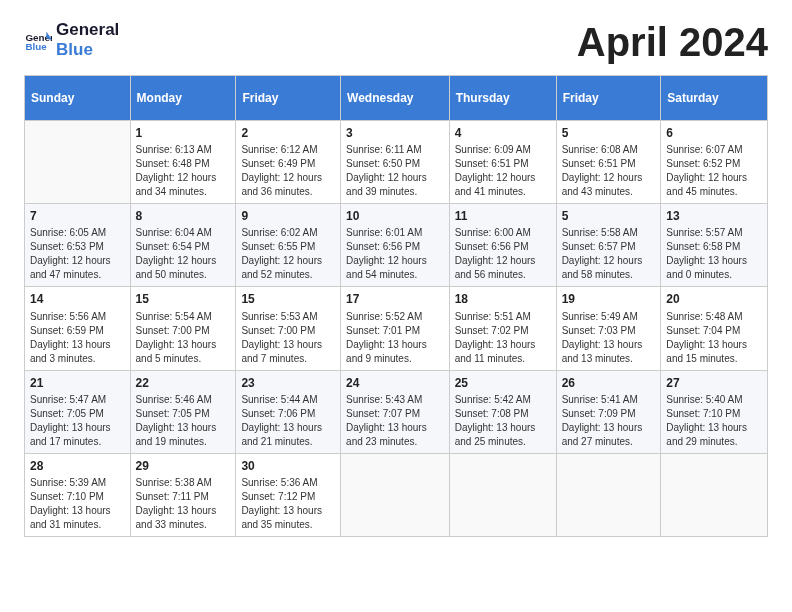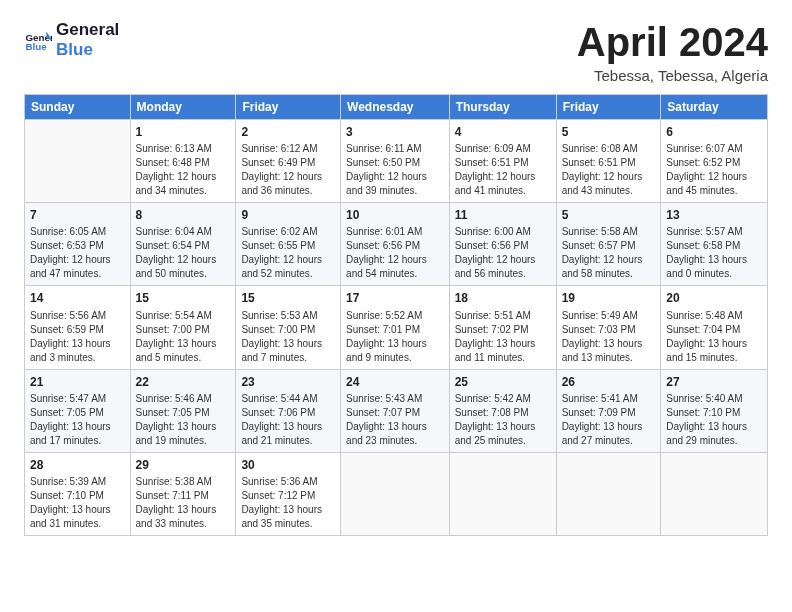--- a/index.html
+++ b/index.html
@@ -46,21 +46,21 @@
     }
     .calendar {
       width: 100%;
       border-collapse: collapse;
       font-size: 10.5px;
     }
     .calendar thead tr th {
       background: #3a7bd5;
       color: #fff;
       text-align: left;
-      padding: 5px 6px;
+      padding: 15px 6px;
       font-size: 12px;
       font-weight: bold;
       border: 1px solid #ccc;
     }
     .calendar tbody tr td {
       border: 1px solid #ccc;
       vertical-align: top;
       padding: 4px 5px;
       width: 113px;
       min-height: 70px;
@@ -99,21 +99,20 @@
         <text y="34" x="2" font-size="14" font-weight="bold" fill="#3a7bd5" font-family="Arial">Blue</text>
         <polygon points="32,8 40,20 32,18" fill="#3a7bd5"></polygon>
       </svg>
       <div style="display:flex;flex-direction:column;line-height:1.2">
         <span style="font-size:17px;font-weight:bold;color:#1a1a2e;">General</span>
         <span style="font-size:17px;font-weight:bold;color:#3a7bd5;">Blue</span>
       </div>
     </div>
     <div class="title-block">
       <div class="main-title">April 2024</div>
-      <div class="subtitle">Tebessa, Tebessa, Algeria</div>
     </div>
   </div>
 
   <table class="calendar">
     <thead>
       <tr>
       <th>Sunday</th>
           <th>Monday</th>
           <th>Friday</th>
           <th>Wednesday</th>

